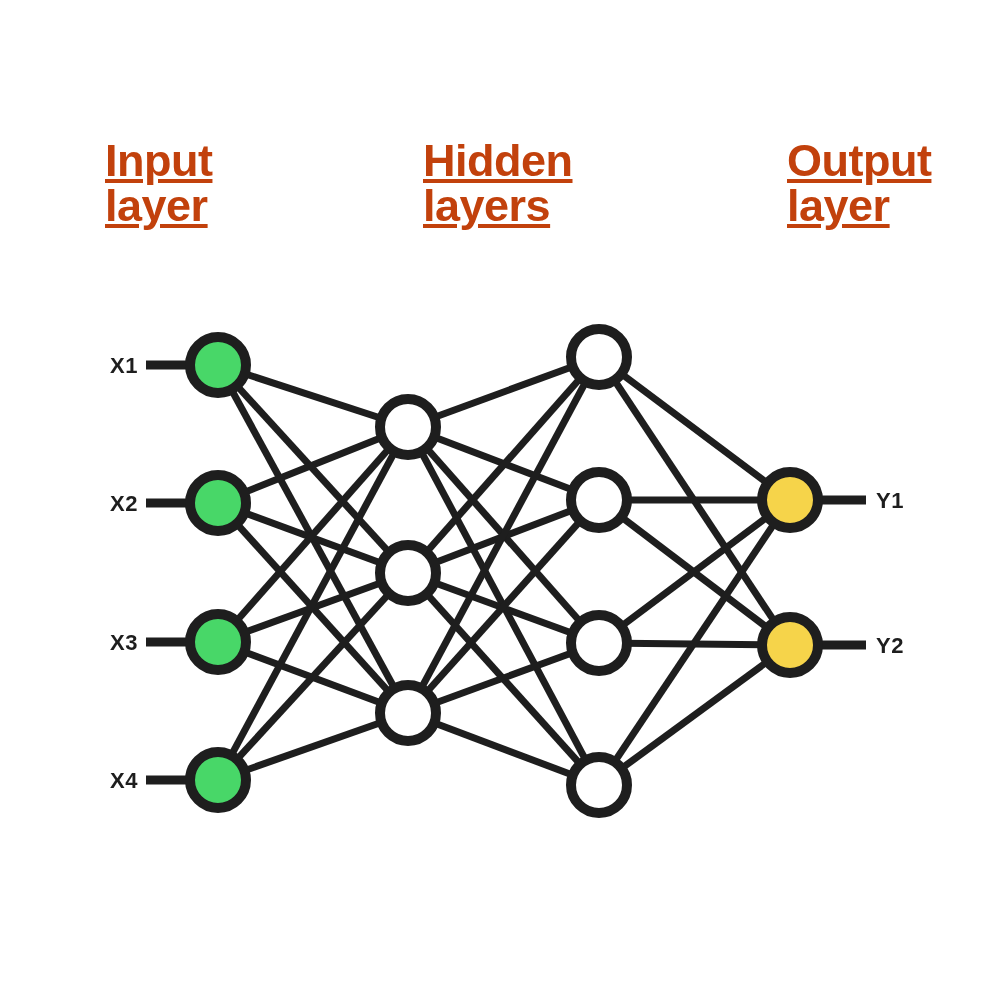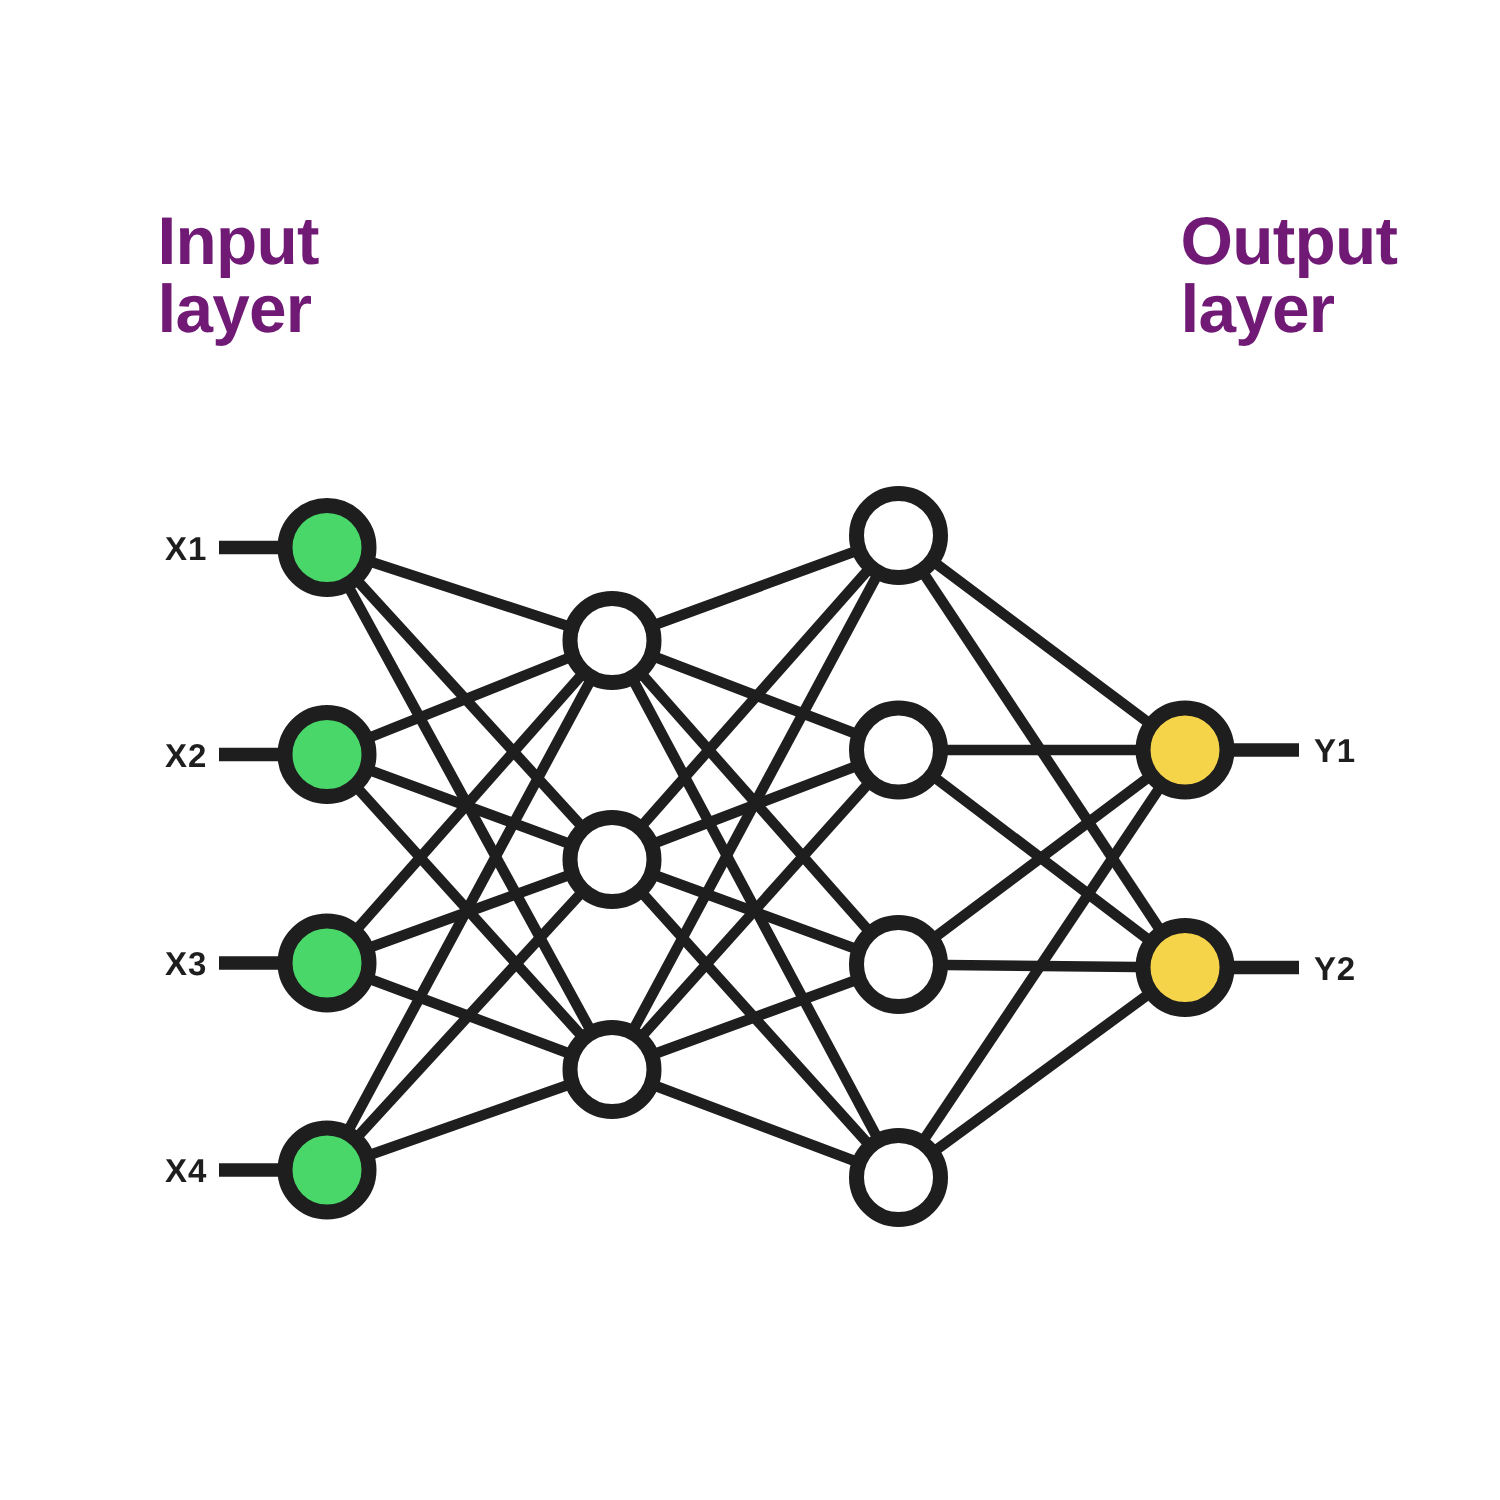--- a/index.html
+++ b/index.html
@@ -17,22 +17,23 @@
   .canvas {
     position: absolute;
     inset: 0;
   }
   .layer-header {
     position: absolute;
     font-weight: 700;
     font-size: 45px;
     line-height: 45px;
     letter-spacing: -0.5px;
-    color: #701a75;
+    color: #c2410c;
     white-space: pre-line;
+    text-decoration: underline;
   }
   .hdr-input  { left: 105px; top: 138px; }
   .hdr-hidden { left: 423px; top: 138px; }
   .hdr-output { left: 787px; top: 138px; }
   svg.network {
     position: absolute;
     left: 0;
     top: 0;
     width: 1000px;
     height: 1000px;
@@ -45,20 +46,22 @@
   }
 </style>
 </head>
 <body>
 
 <div class="canvas">
 
   <div class="layer-header hdr-input">Input
 layer</div>
 
+  <div class="layer-header hdr-hidden">Hidden
+layers</div>
 
   <div class="layer-header hdr-output">Output
 layer</div>
 
   <svg class="network" viewBox="0 0 1000 1000" xmlns="http://www.w3.org/2000/svg">
       <line x1="218" y1="365" x2="408" y2="427" stroke="#1e1e1e" stroke-width="7"></line>
       <line x1="218" y1="365" x2="408" y2="573" stroke="#1e1e1e" stroke-width="7"></line>
       <line x1="218" y1="365" x2="408" y2="713" stroke="#1e1e1e" stroke-width="7"></line>
       <line x1="218" y1="503" x2="408" y2="427" stroke="#1e1e1e" stroke-width="7"></line>
       <line x1="218" y1="503" x2="408" y2="573" stroke="#1e1e1e" stroke-width="7"></line>

